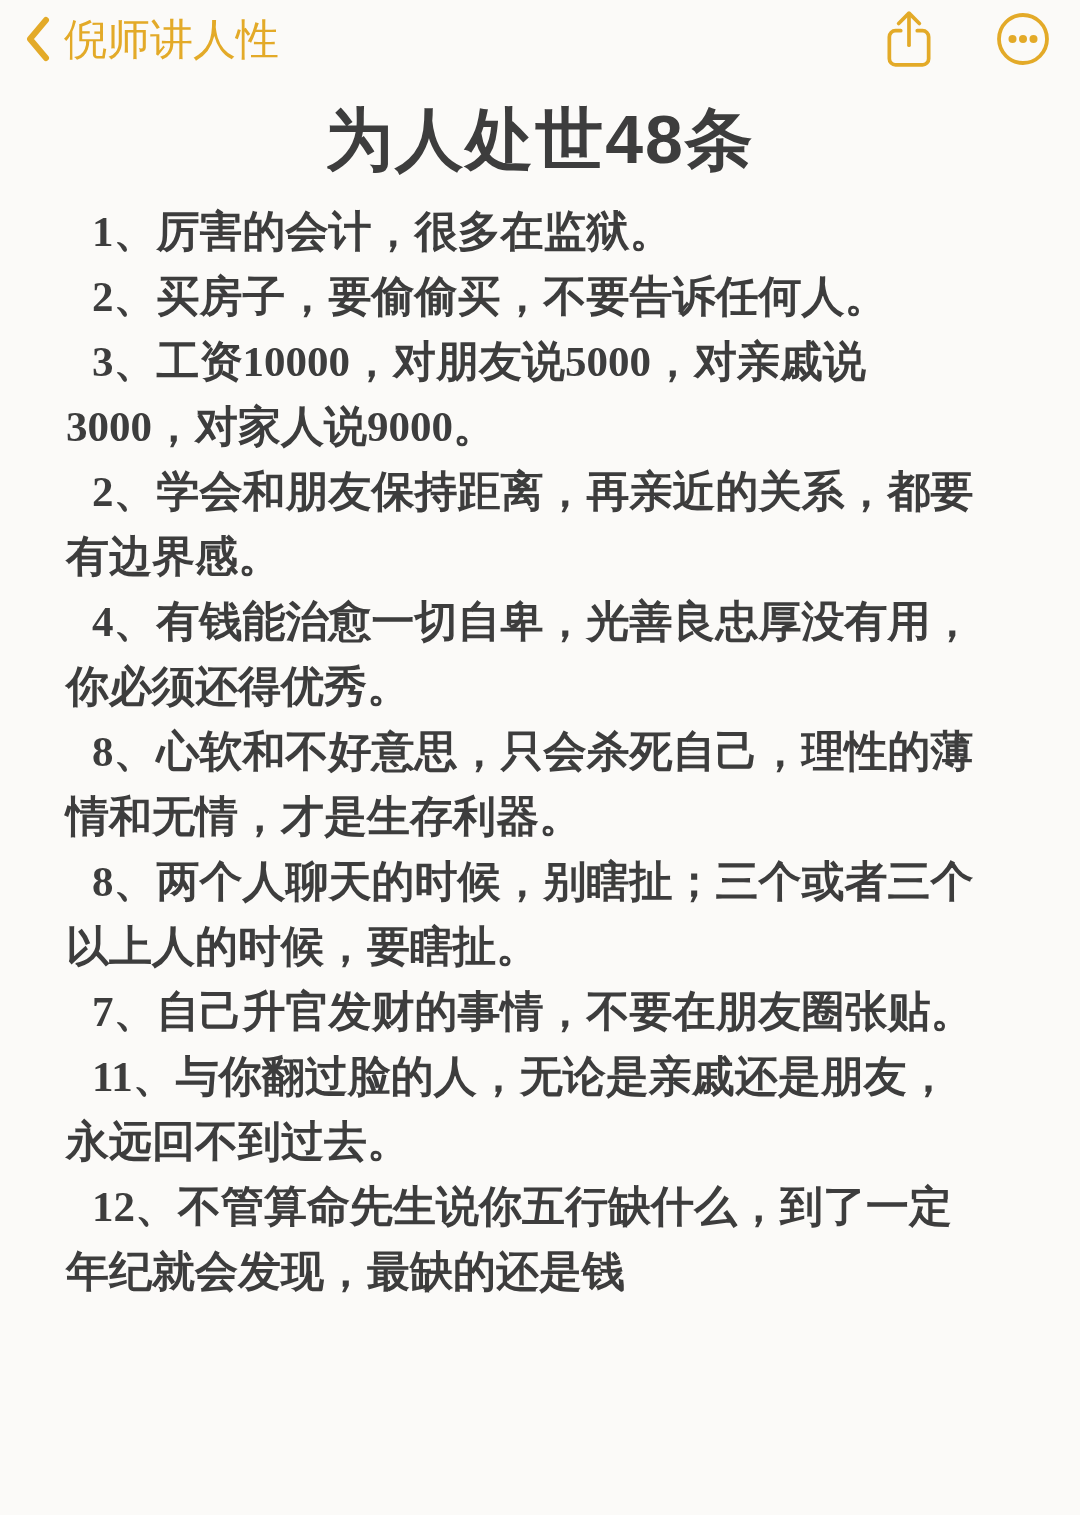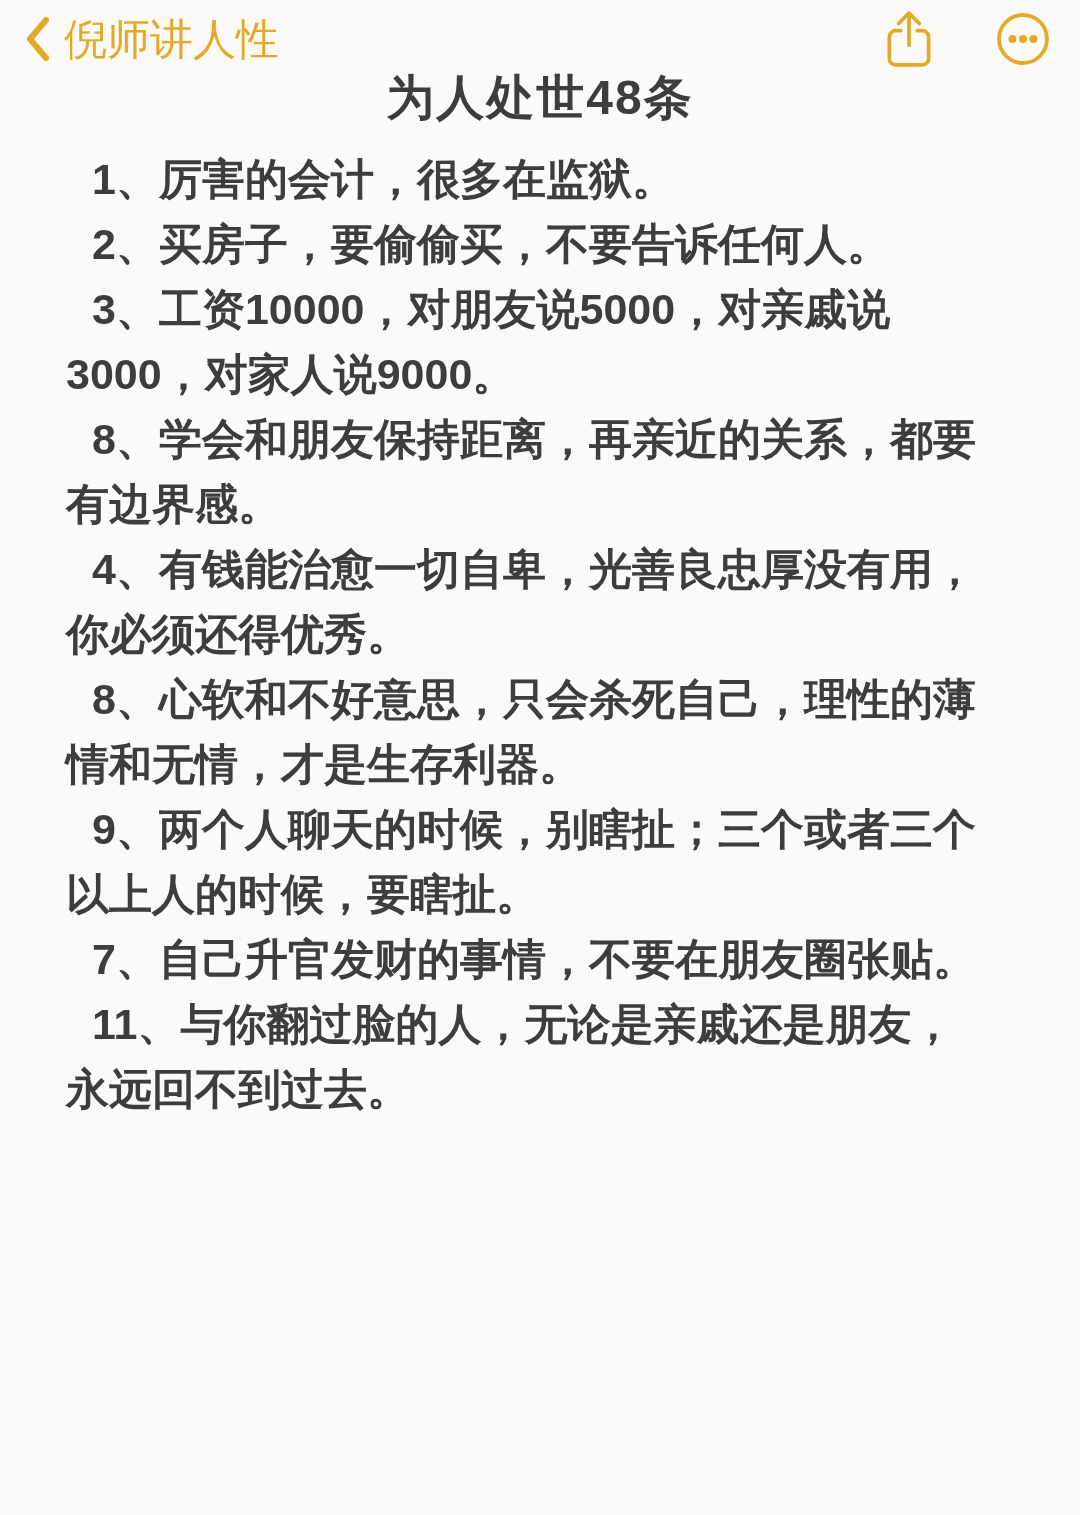--- a/index.html
+++ b/index.html
@@ -63,34 +63,36 @@
     display: flex;
     align-items: center;
   }
   .icon-btn svg { display: block; }
   
   .note {
     padding: 0 66px;
   }
   .note-title {
     text-align: center;
-    font-size: 48px;
+    font-size: 68px;
     font-weight: 800;
     line-height: 1.1;
+    margin-top: 30px;
     margin-bottom: 22px;
     color: var(--text);
     letter-spacing: 2px;
   }
   .note-line {
     font-size: 43px;
     font-weight: 700;
     line-height: 65px;
     text-indent: 26px;
     white-space: pre-wrap;
     color: var(--text);
+    font-family: Liberation Serif, serif;
   }
 </style>
 </head>
 <body>
 
 <div class="screen">
 
   <header class="nav">
     <button class="back">
       <span>
@@ -123,26 +125,28 @@
       </button>
     </div>
   </header>
 
   <main class="note">
     <h1 class="note-title">为人处世48条</h1>
     <p class="note-line">1、厉害的会计，很多在监狱。</p>
     <p class="note-line">2、买房子，要偷偷买，不要告诉任何人。</p>
     <p class="note-line">3、工资10000，对朋友说5000，对亲戚说
 3000，对家人说9000。</p>
-    <p class="note-line">8、学会和朋友保持距离，再亲近的关系，都要
+    <p class="note-line">2、学会和朋友保持距离，再亲近的关系，都要
 有边界感。</p>
     <p class="note-line">4、有钱能治愈一切自卑，光善良忠厚没有用，
 你必须还得优秀。</p>
     <p class="note-line">8、心软和不好意思，只会杀死自己，理性的薄
 情和无情，才是生存利器。</p>
-    <p class="note-line">9、两个人聊天的时候，别瞎扯；三个或者三个
+    <p class="note-line">8、两个人聊天的时候，别瞎扯；三个或者三个
 以上人的时候，要瞎扯。</p>
     <p class="note-line">7、自己升官发财的事情，不要在朋友圈张贴。</p>
     <p class="note-line">11、与你翻过脸的人，无论是亲戚还是朋友，
 永远回不到过去。</p>
+    <p class="note-line">12、不管算命先生说你五行缺什么，到了一定
+年纪就会发现，最缺的还是钱</p>
   </main>
 
 </div>
 
 </body></html>

